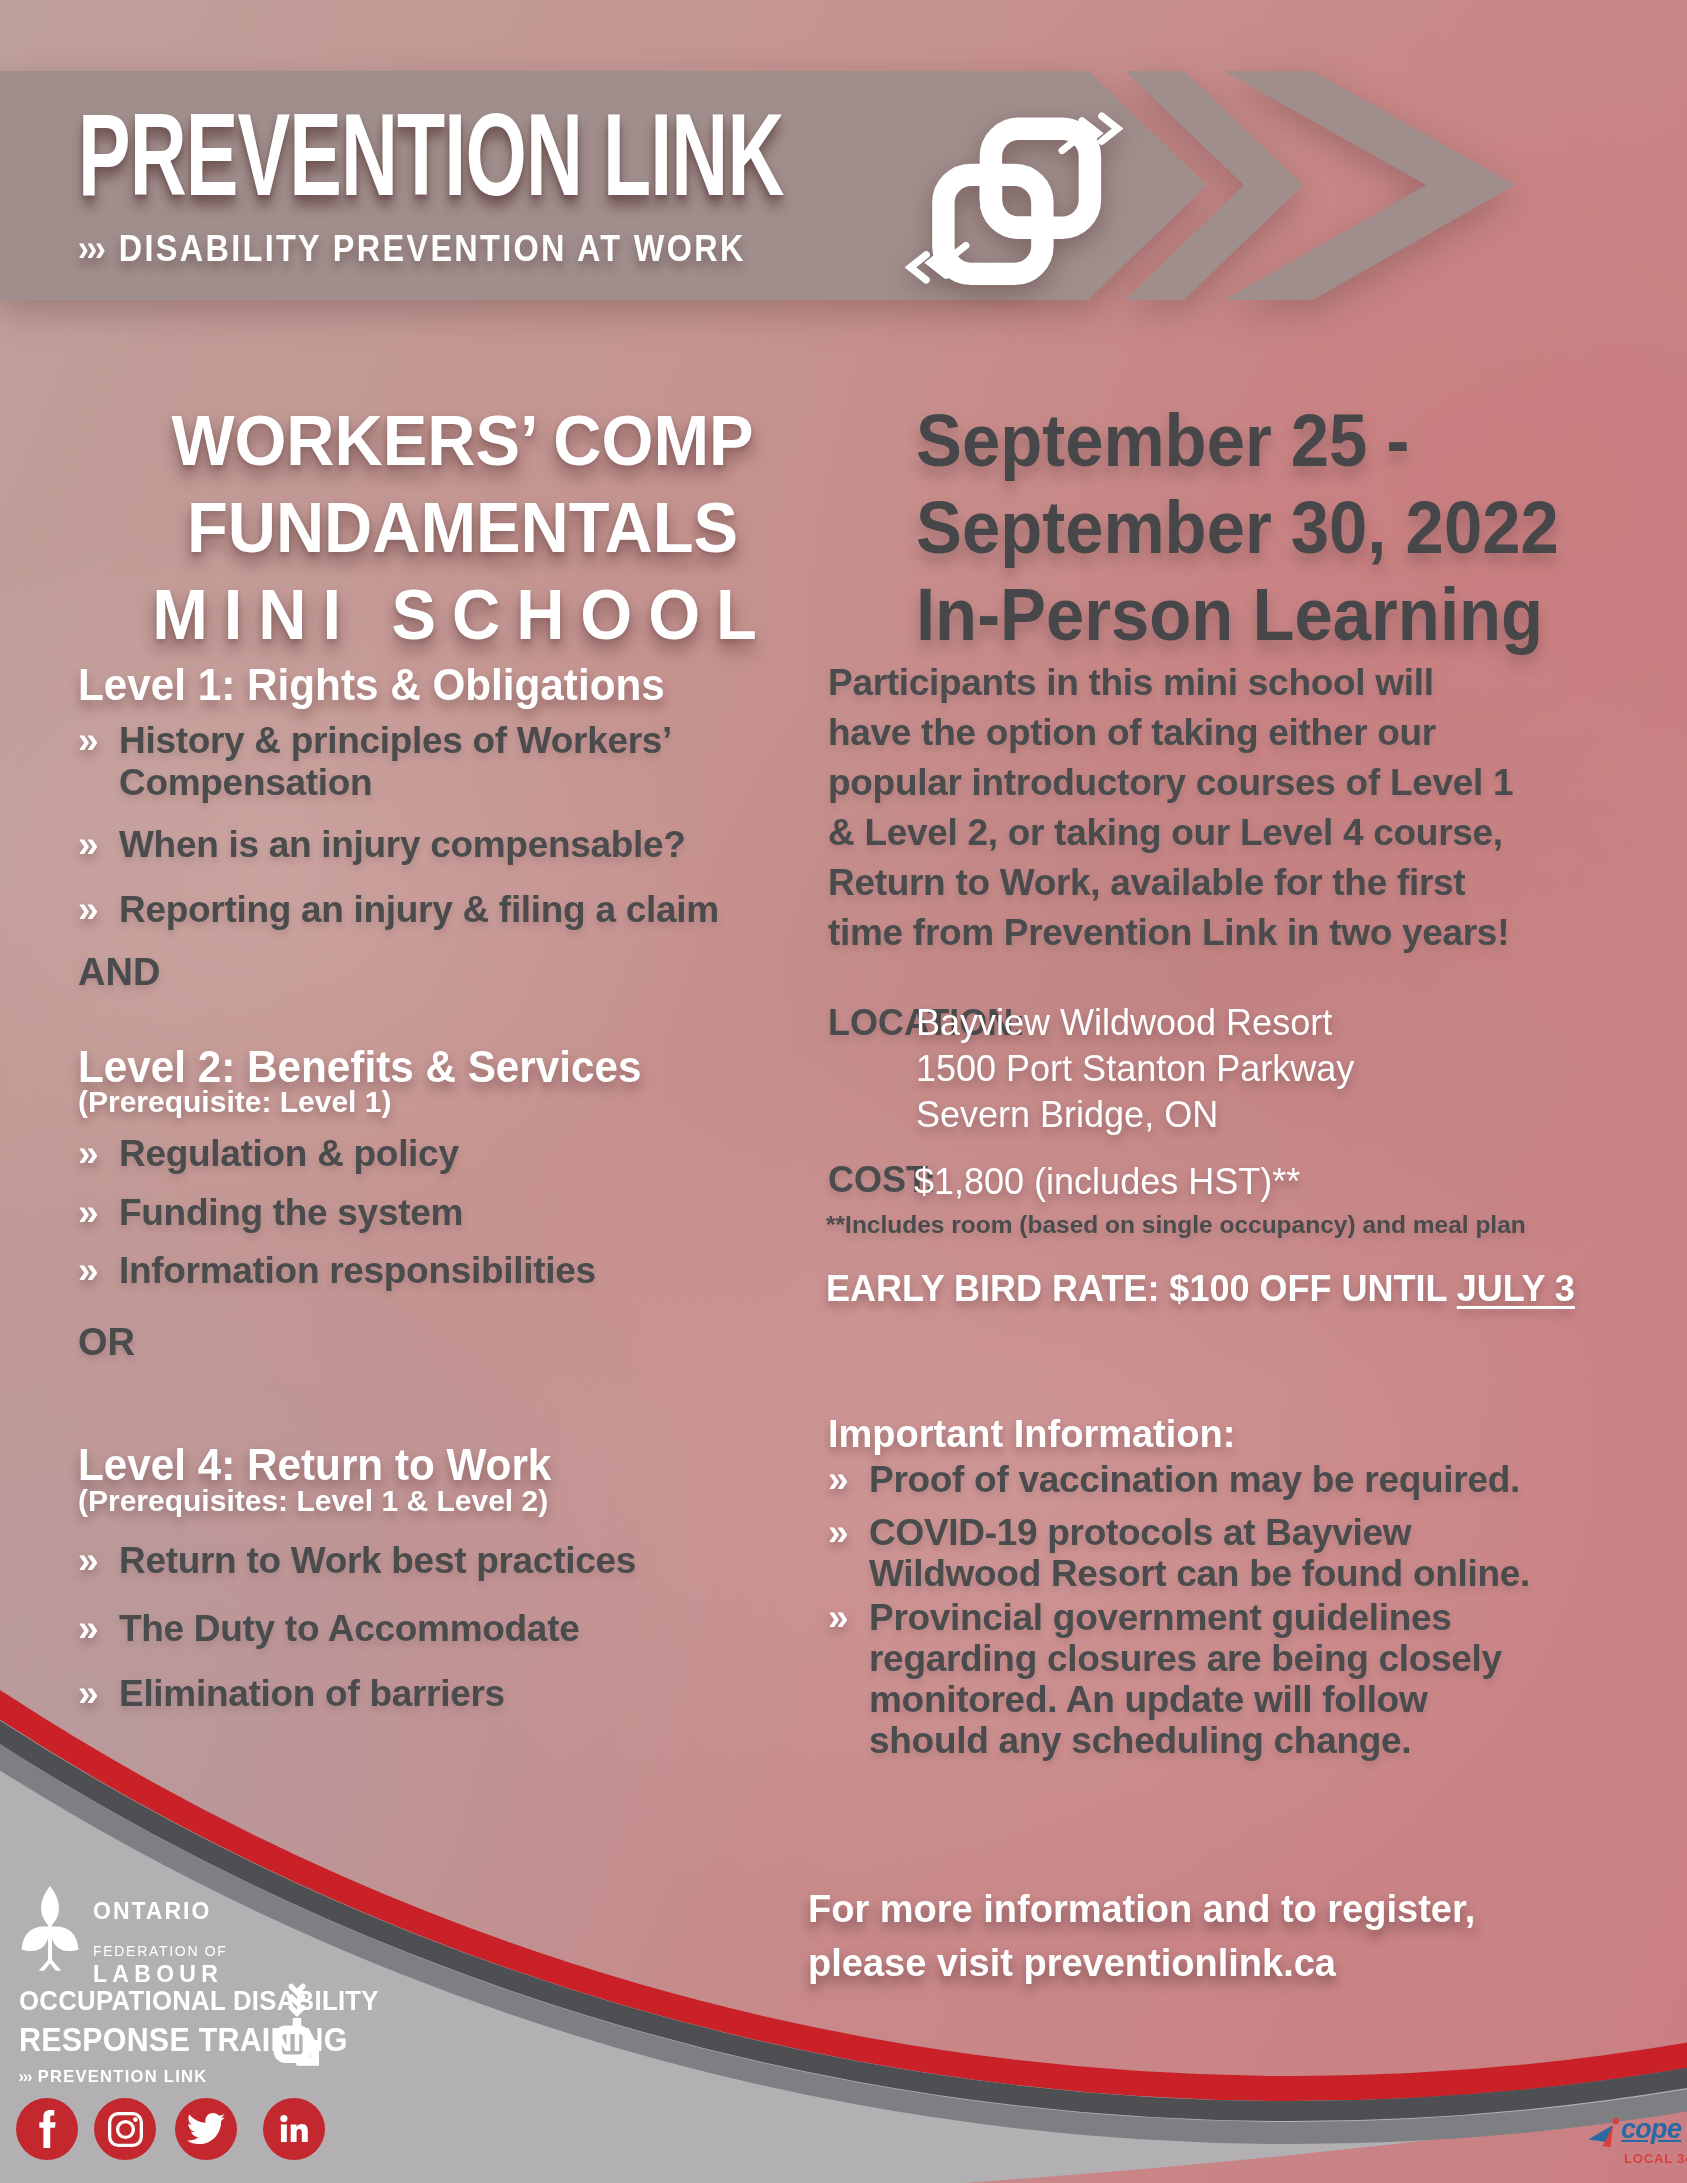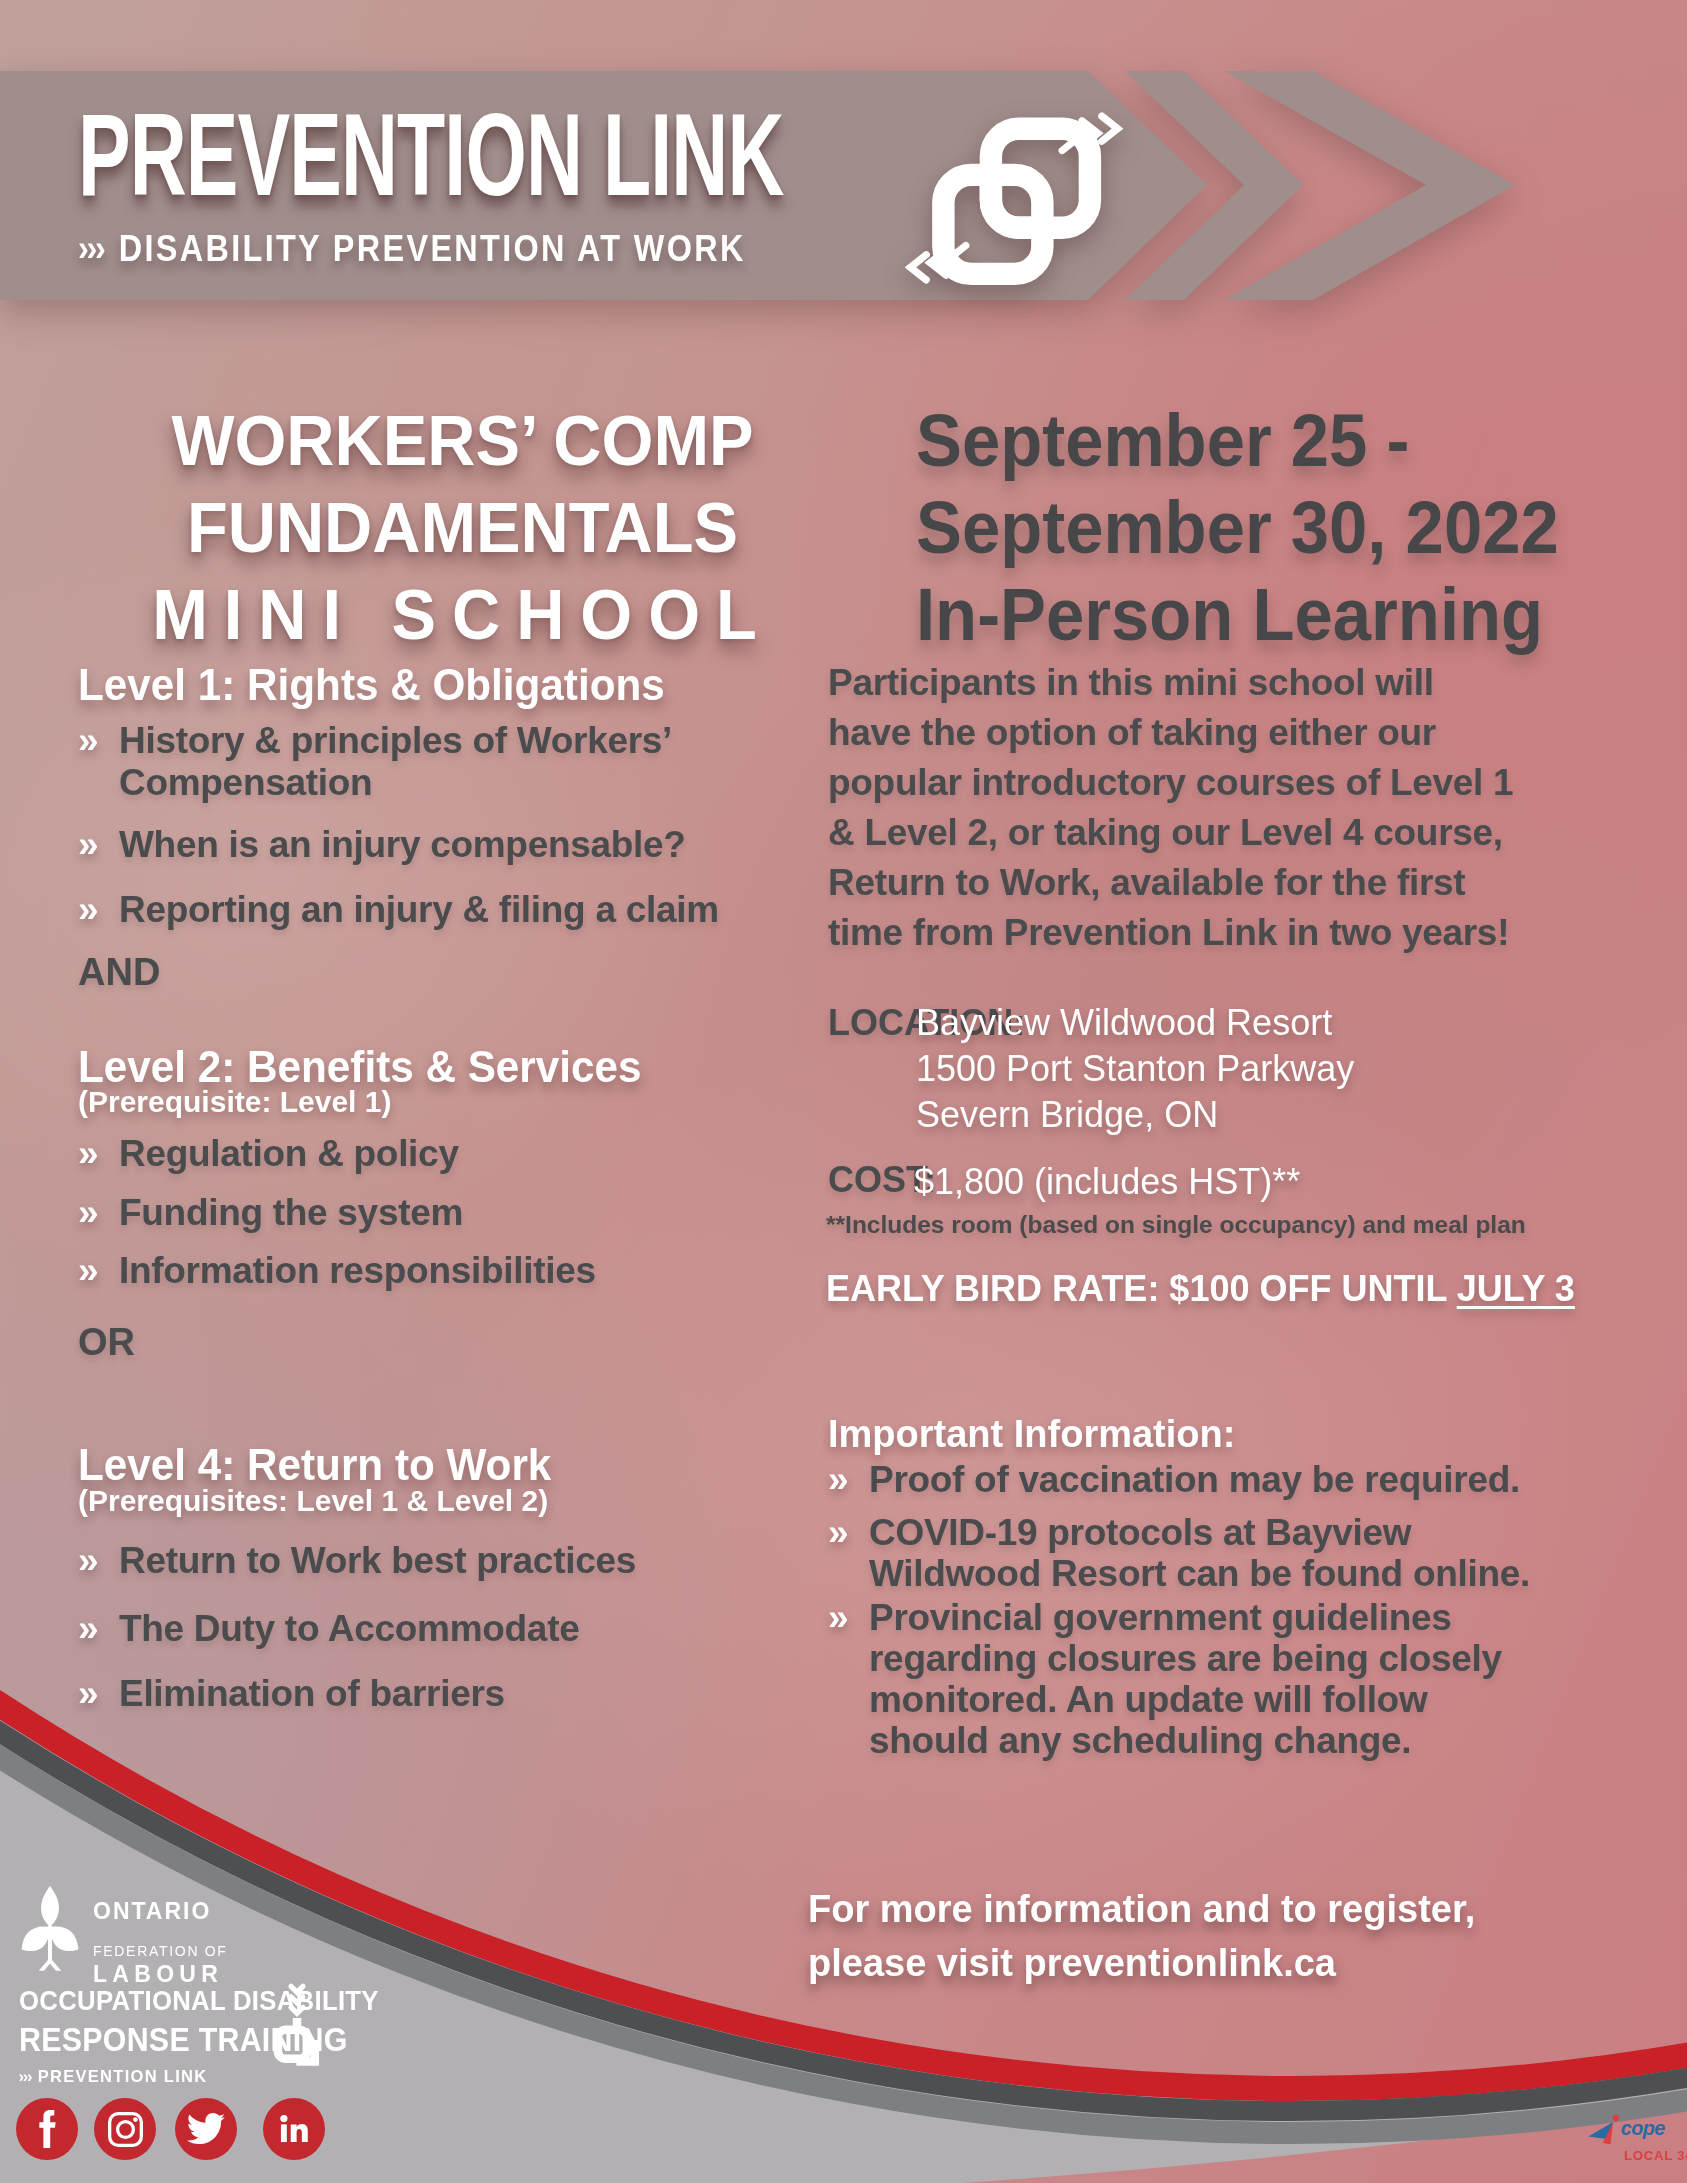--- a/index.html
+++ b/index.html
@@ -82,21 +82,21 @@
   .ofl-text .l1{font-size:23px;font-weight:bold;letter-spacing:2px;}
   .ofl-text .l2{font-size:14px;letter-spacing:1.7px;margin-top:21px;}
   .ofl-text .l3{font-size:23px;font-weight:bold;letter-spacing:5.3px;margin-top:4.6px;}
   .odrt{color:#fff;}
   .odrt .l1{font-size:28px;font-weight:bold;letter-spacing:0.3px;transform:scaleX(.92);transform-origin:left top;white-space:nowrap;}
   .odrt .l2{font-size:33px;font-weight:bold;letter-spacing:0.3px;transform:scaleX(.92);transform-origin:left top;margin-top:4px;white-space:nowrap;}
   .odrt .l3{font-size:16.5px;font-weight:bold;letter-spacing:1.3px;margin-top:8px;white-space:nowrap;}
   .odrt .arr{letter-spacing:-1.3px;margin-right:6.6px;}
   .soc{width:62px;height:62px;border-radius:50%;background:#c3282e;display:flex;align-items:center;justify-content:center;}
   .cope{white-space:nowrap;}
-  .cope .name{font-size:20px;font-weight:bold;font-style:italic;color:#2a6aa3;letter-spacing:-0.7px;}
+  .cope .name{font-size:27px;font-weight:bold;font-style:italic;color:#2a6aa3;letter-spacing:-0.7px;text-decoration:underline;}
   .cope .local{font-size:13.2px;font-weight:bold;color:#d94040;letter-spacing:0.7px;}
 </style>
 </head>
 <body>
 
 <div id="poster">
 
   <div class="abs bg"></div>
   <div class="abs silver-circle"></div>
   <div class="abs top-mask">

